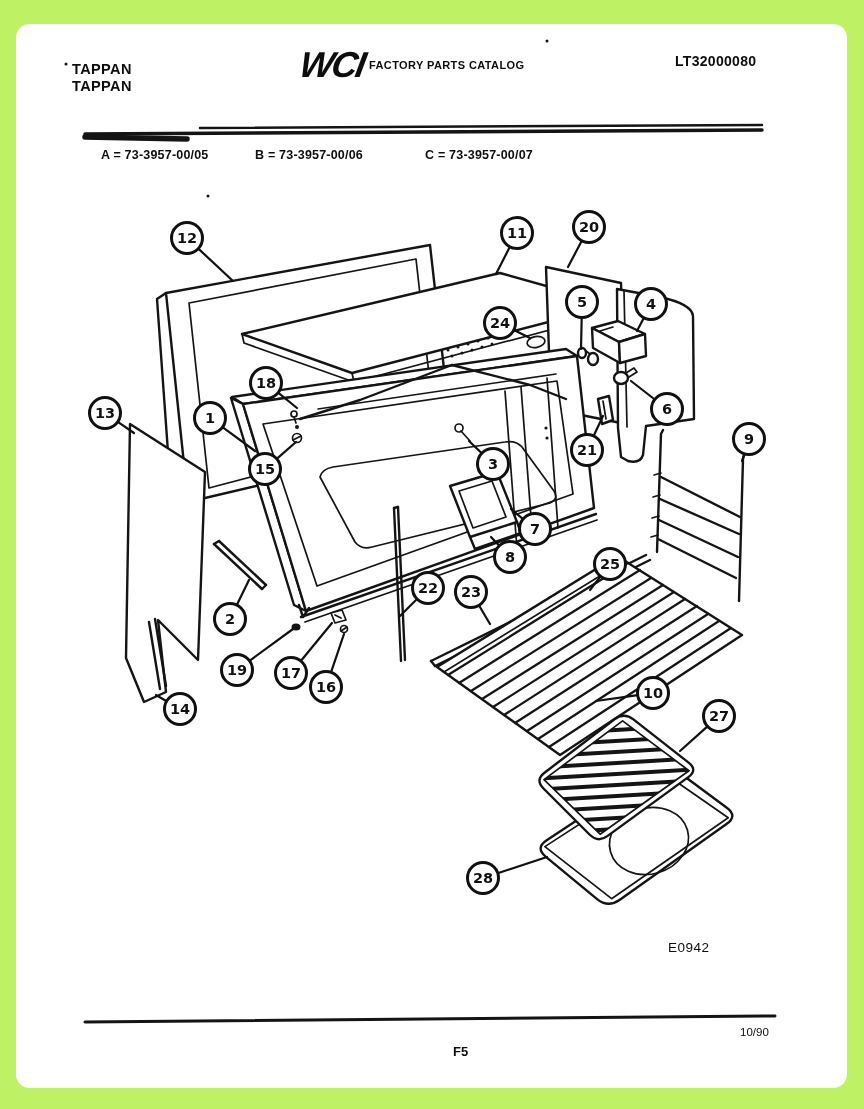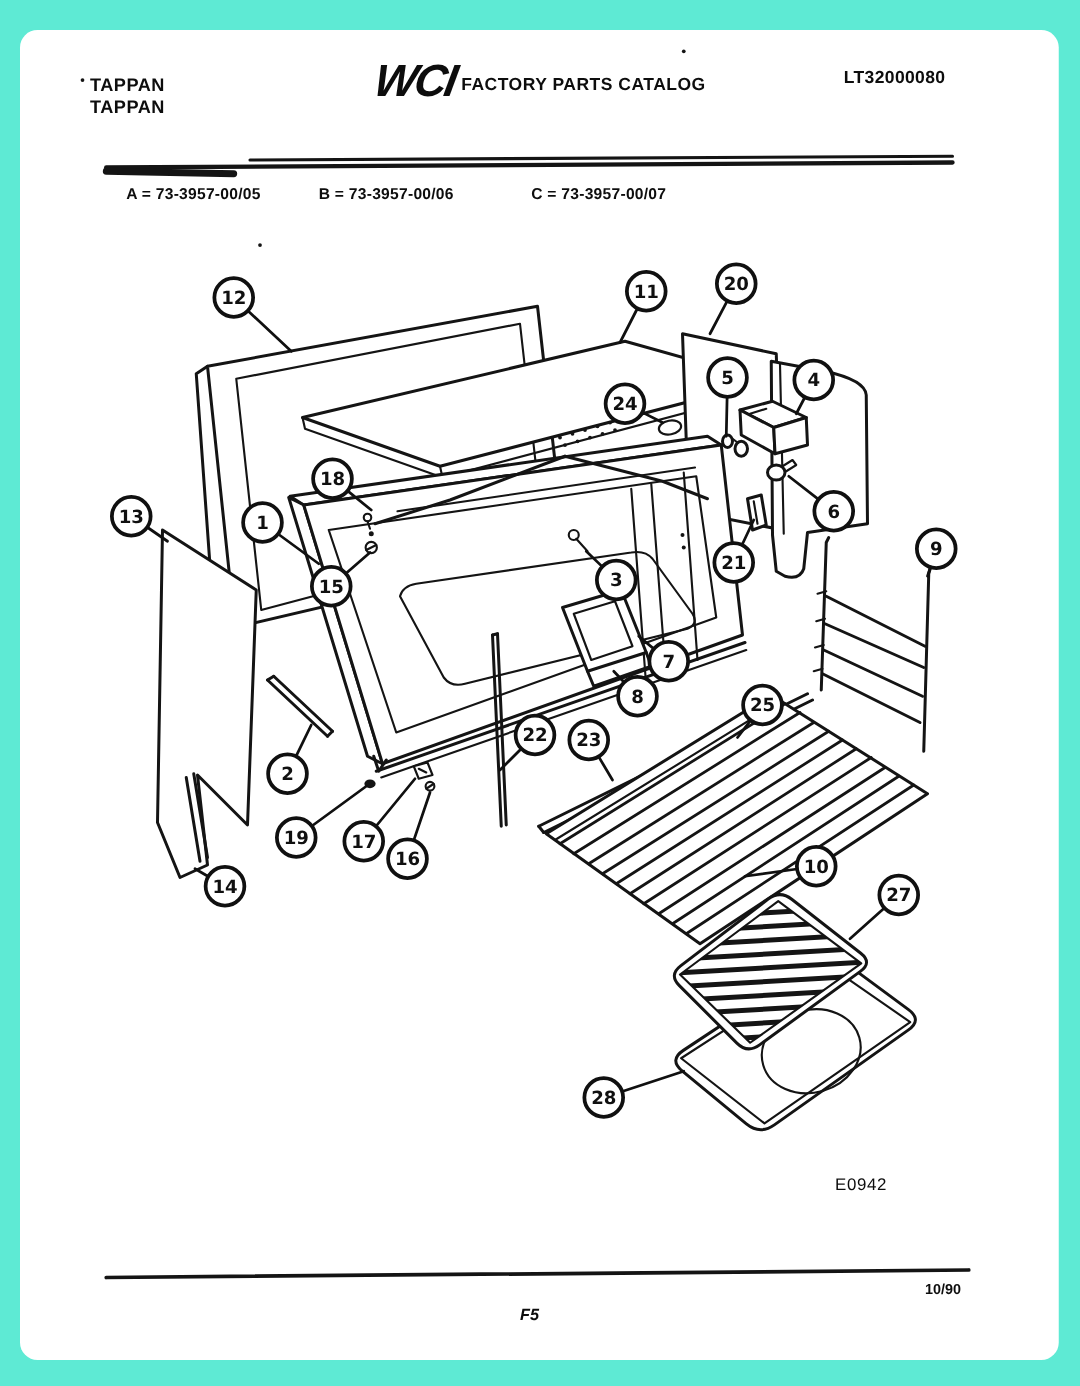--- a/index.html
+++ b/index.html
@@ -1,28 +1,28 @@
 <!DOCTYPE html>
 <html><head>
 <meta charset="utf-8">
 <style>
   html,body{margin:0;padding:0;background:#2b2b2b;}
-  .scan{position:relative;width:864px;height:1109px;background:#5eead4;overflow:hidden;
+  .scan{position:relative;width:864px;height:1109px;background:#bef264;overflow:hidden;
         font-family:"Liberation Sans","DejaVu Sans",sans-serif;color:#0d0d0d;}
   .page{position:absolute;left:16px;top:24px;right:17px;bottom:21px;background:#fff;border-radius:14px;}
   .abs{position:absolute;white-space:nowrap;}
   .brand{left:72px;top:61px;font-size:14.5px;font-weight:bold;line-height:16.5px;letter-spacing:.4px;}
   .wci{left:300px;top:44px;font-size:36px;font-weight:bold;font-style:italic;letter-spacing:-2px;transform:skewX(-10deg);}
-  .cat-title{left:369px;top:59px;font-size:14px;font-weight:bold;letter-spacing:.4px;}
+  .cat-title{left:369px;top:59px;font-size:11px;font-weight:bold;letter-spacing:.4px;}
   .doc-num{left:675px;top:53px;font-size:14px;font-weight:bold;letter-spacing:.3px;}
   .models{top:148px;font-size:12.5px;font-weight:bold;letter-spacing:.2px;}
   .model-a{left:85px;margin-left:16px;} .model-b{left:255px;} .model-c{left:425px;}
   .diag-code{left:668px;top:940px;font-size:13.5px;font-weight:normal;letter-spacing:.5px;}
-  .rev-date{left:740px;top:1026px;font-size:11.5px;font-weight:bold;}
-  .page-code{left:416px;top:1044px;font-size:13px;font-weight:bold;font-style:italic;}
+  .rev-date{left:740px;top:1026px;font-size:11.5px;font-weight:normal;}
+  .page-code{left:453px;top:1044px;font-size:13px;font-weight:bold;}
   svg.art{position:absolute;left:0;top:0;}
   .ln{stroke:#141414;fill:none;stroke-width:2.4;stroke-linecap:round;stroke-linejoin:round;}
   .thin{stroke-width:1.7;}
   .wfill{fill:#fff;}
   .dark{fill:#141414;stroke:none;}
   .slat{stroke:#141414;stroke-width:4;}
   .callout-circle{fill:#fff;stroke:#101010;stroke-width:3;}
   .leader{stroke:#101010;stroke-width:2.2;stroke-linecap:round;}
   .callout-num{font-family:"DejaVu Sans","Liberation Sans",sans-serif;font-weight:bold;font-size:14.5px;
                fill:#101010;text-anchor:middle;}

